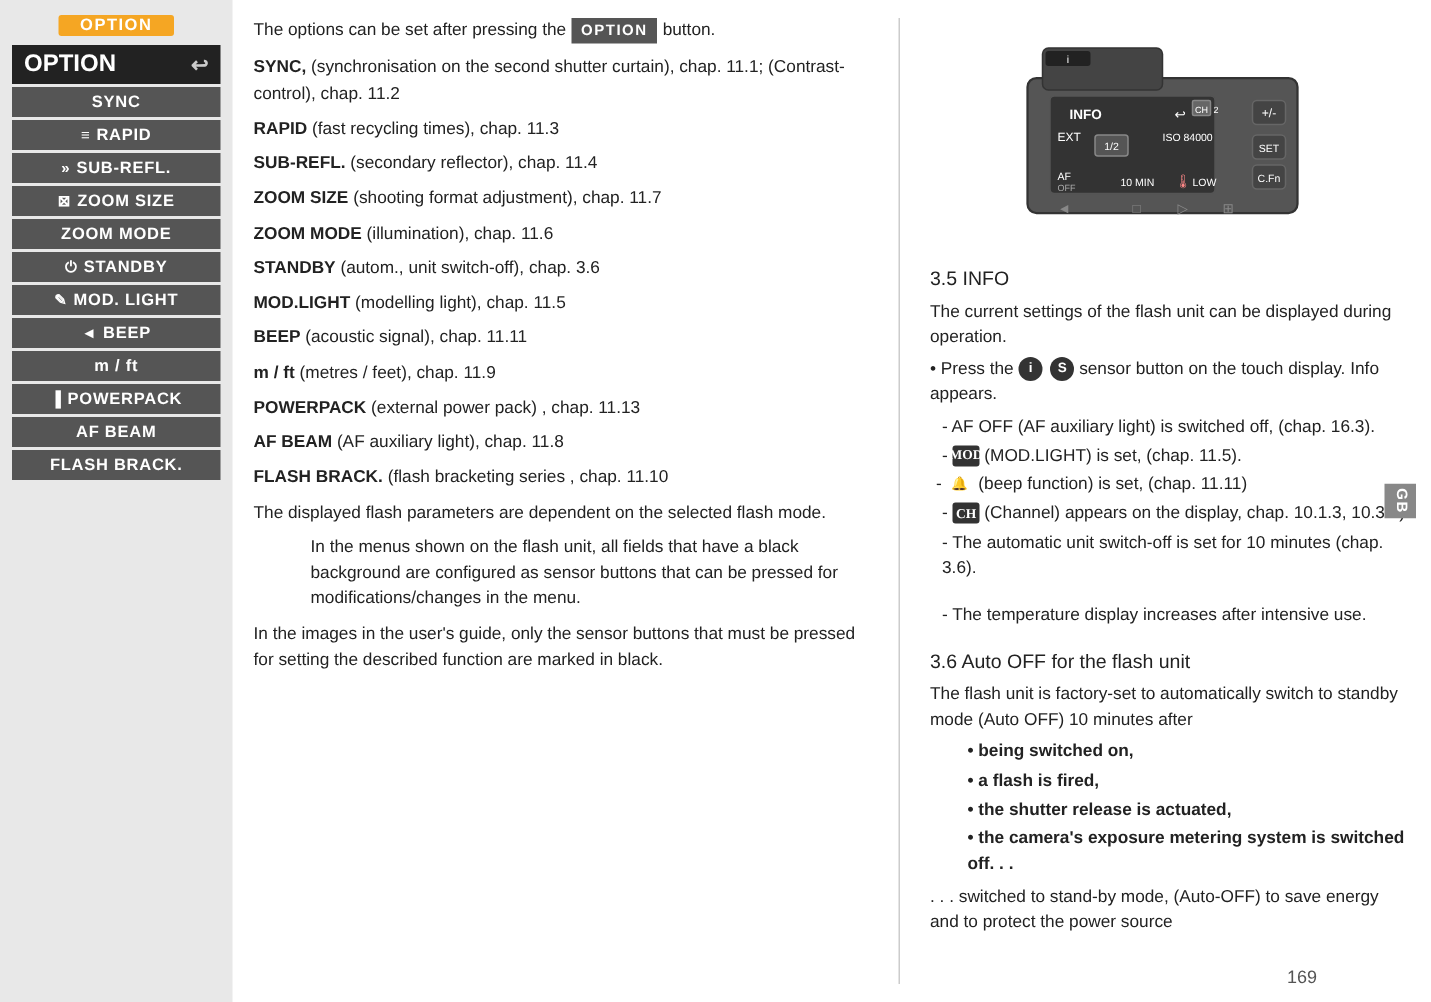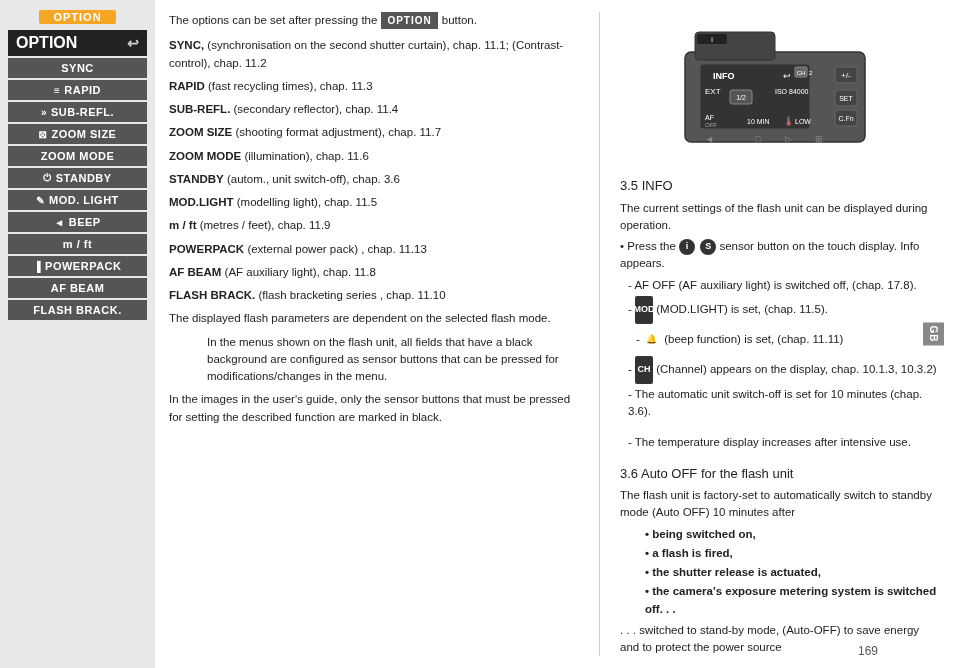--- a/index.html
+++ b/index.html
@@ -172,23 +172,24 @@
 
     .inline-badge {
       display: inline-flex;
       align-items: center;
       justify-content: center;
       background: #333;
       color: #fff;
       font-size: 9px;
       font-weight: bold;
       width: 18px;
-      height: 28px;
+      height: 14px;
       border-radius: 2px;
       vertical-align: middle;
+      font-family: Liberation Serif, serif;
     }
     .circle-icon {
       display: inline-flex;
       align-items: center;
       justify-content: center;
       width: 16px;
       height: 16px;
       border-radius: 50%;
       background: #333;
       color: #fff;
@@ -263,20 +264,21 @@
       <span>button.</span>
     </div>
     <div id="entries-container">
         <p class="text-entry"><strong>SYNC,</strong> (synchronisation on the second shutter curtain), chap. 11.1; (Contrast-control), chap. 11.2</p>
         <p class="text-entry"><strong>RAPID</strong> (fast recycling times), chap. 11.3</p>
         <p class="text-entry"><strong>SUB-REFL.</strong> (secondary reflector), chap. 11.4</p>
         <p class="text-entry"><strong>ZOOM SIZE</strong> (shooting format adjustment), chap. 11.7</p>
         <p class="text-entry"><strong>ZOOM MODE</strong> (illumination), chap. 11.6</p>
         <p class="text-entry"><strong>STANDBY</strong> (autom., unit switch-off), chap. 3.6</p>
         <p class="text-entry"><strong>MOD.LIGHT</strong> (modelling light), chap. 11.5</p>
+        <p class="text-entry"><strong>BEEP</strong> (acoustic signal), chap. 11.11</p>
         <p class="text-entry"><strong>m / ft</strong> (metres / feet), chap. 11.9</p>
         <p class="text-entry"><strong>POWERPACK</strong> (external power pack) , chap. 11.13</p>
         <p class="text-entry"><strong>AF BEAM</strong> (AF auxiliary light), chap. 11.8</p>
         <p class="text-entry"><strong>FLASH BRACK.</strong> (flash bracketing series , chap. 11.10</p>
       </div>
     <p style="margin-top:6px;">The displayed flash parameters are dependent on the selected flash mode.</p>
     <p style="margin-top:4px;margin-left:38px;">In the menus shown on the flash unit, all fields that have a black background are configured as sensor buttons that can be pressed for modifications/changes in the menu.</p>
     <p style="margin-top:4px;">In the images in the user's guide, only the sensor buttons that must be pressed for setting the described function are marked in black.</p>
   </div>
 
@@ -336,23 +338,23 @@
     <div>
       <div class="section-heading">3.5 INFO</div>
       <p class="section-text">The current settings of the flash unit can be displayed during operation.</p>
       <p class="section-text">
         • <span>Press the</span>
         <span class="circle-icon">i</span>
         <span class="circle-icon" style="margin-left:2px;">S</span>
         <span>sensor button on the touch display. Info appears.</span>
       </p>
       <div id="section1-items-container">
-          <p class="dash-item" style="margin-left: 8px; margin-bottom: 2px;">- AF OFF (AF auxiliary light) is switched off, (chap. 17.8).</p>
+          <p class="dash-item" style="margin-left: 8px; margin-bottom: 2px;">- AF OFF (AF auxiliary light) is switched off, (chap. 16.3).</p>
           <p class="dash-item" style="margin-left: 8px; margin-bottom: 2px;">- <span class="inline-badge">MOD</span> (MOD.LIGHT) is set, (chap. 11.5).</p>
-          <p class="dash-item" style="margin-left: 16px; margin-bottom: 2px;">- <span class="inline-badge" style="background: transparent; color: rgb(51, 51, 51);">🔔</span> (beep function) is set, (chap. 11.11)</p>
+          <p class="dash-item" style="margin-left: 4px; margin-bottom: 2px;">- <span class="inline-badge" style="background: transparent; color: rgb(51, 51, 51);">🔔</span> (beep function) is set, (chap. 11.11)</p>
           <p class="dash-item" style="margin-left: 8px; margin-bottom: 2px;">- <span class="inline-badge">CH</span> (Channel) appears on the display, chap. 10.1.3, 10.3.2)</p>
           <p class="dash-item" style="margin-left: 8px; margin-bottom: 14px;">- The automatic unit switch-off is set for 10 minutes (chap. 3.6).</p>
           <p class="dash-item" style="margin-left: 8px; margin-bottom: 2px;">- The temperature display increases after intensive use.</p>
         </div>
     </div>
 
     <div style="margin-top:6px;">
       <div class="section-heading">3.6 Auto OFF for the flash unit</div>
       <p class="section-text">The flash unit is factory-set to automatically switch to standby mode (Auto OFF) 10 minutes after</p>
       <div id="section2-bullets-container">

